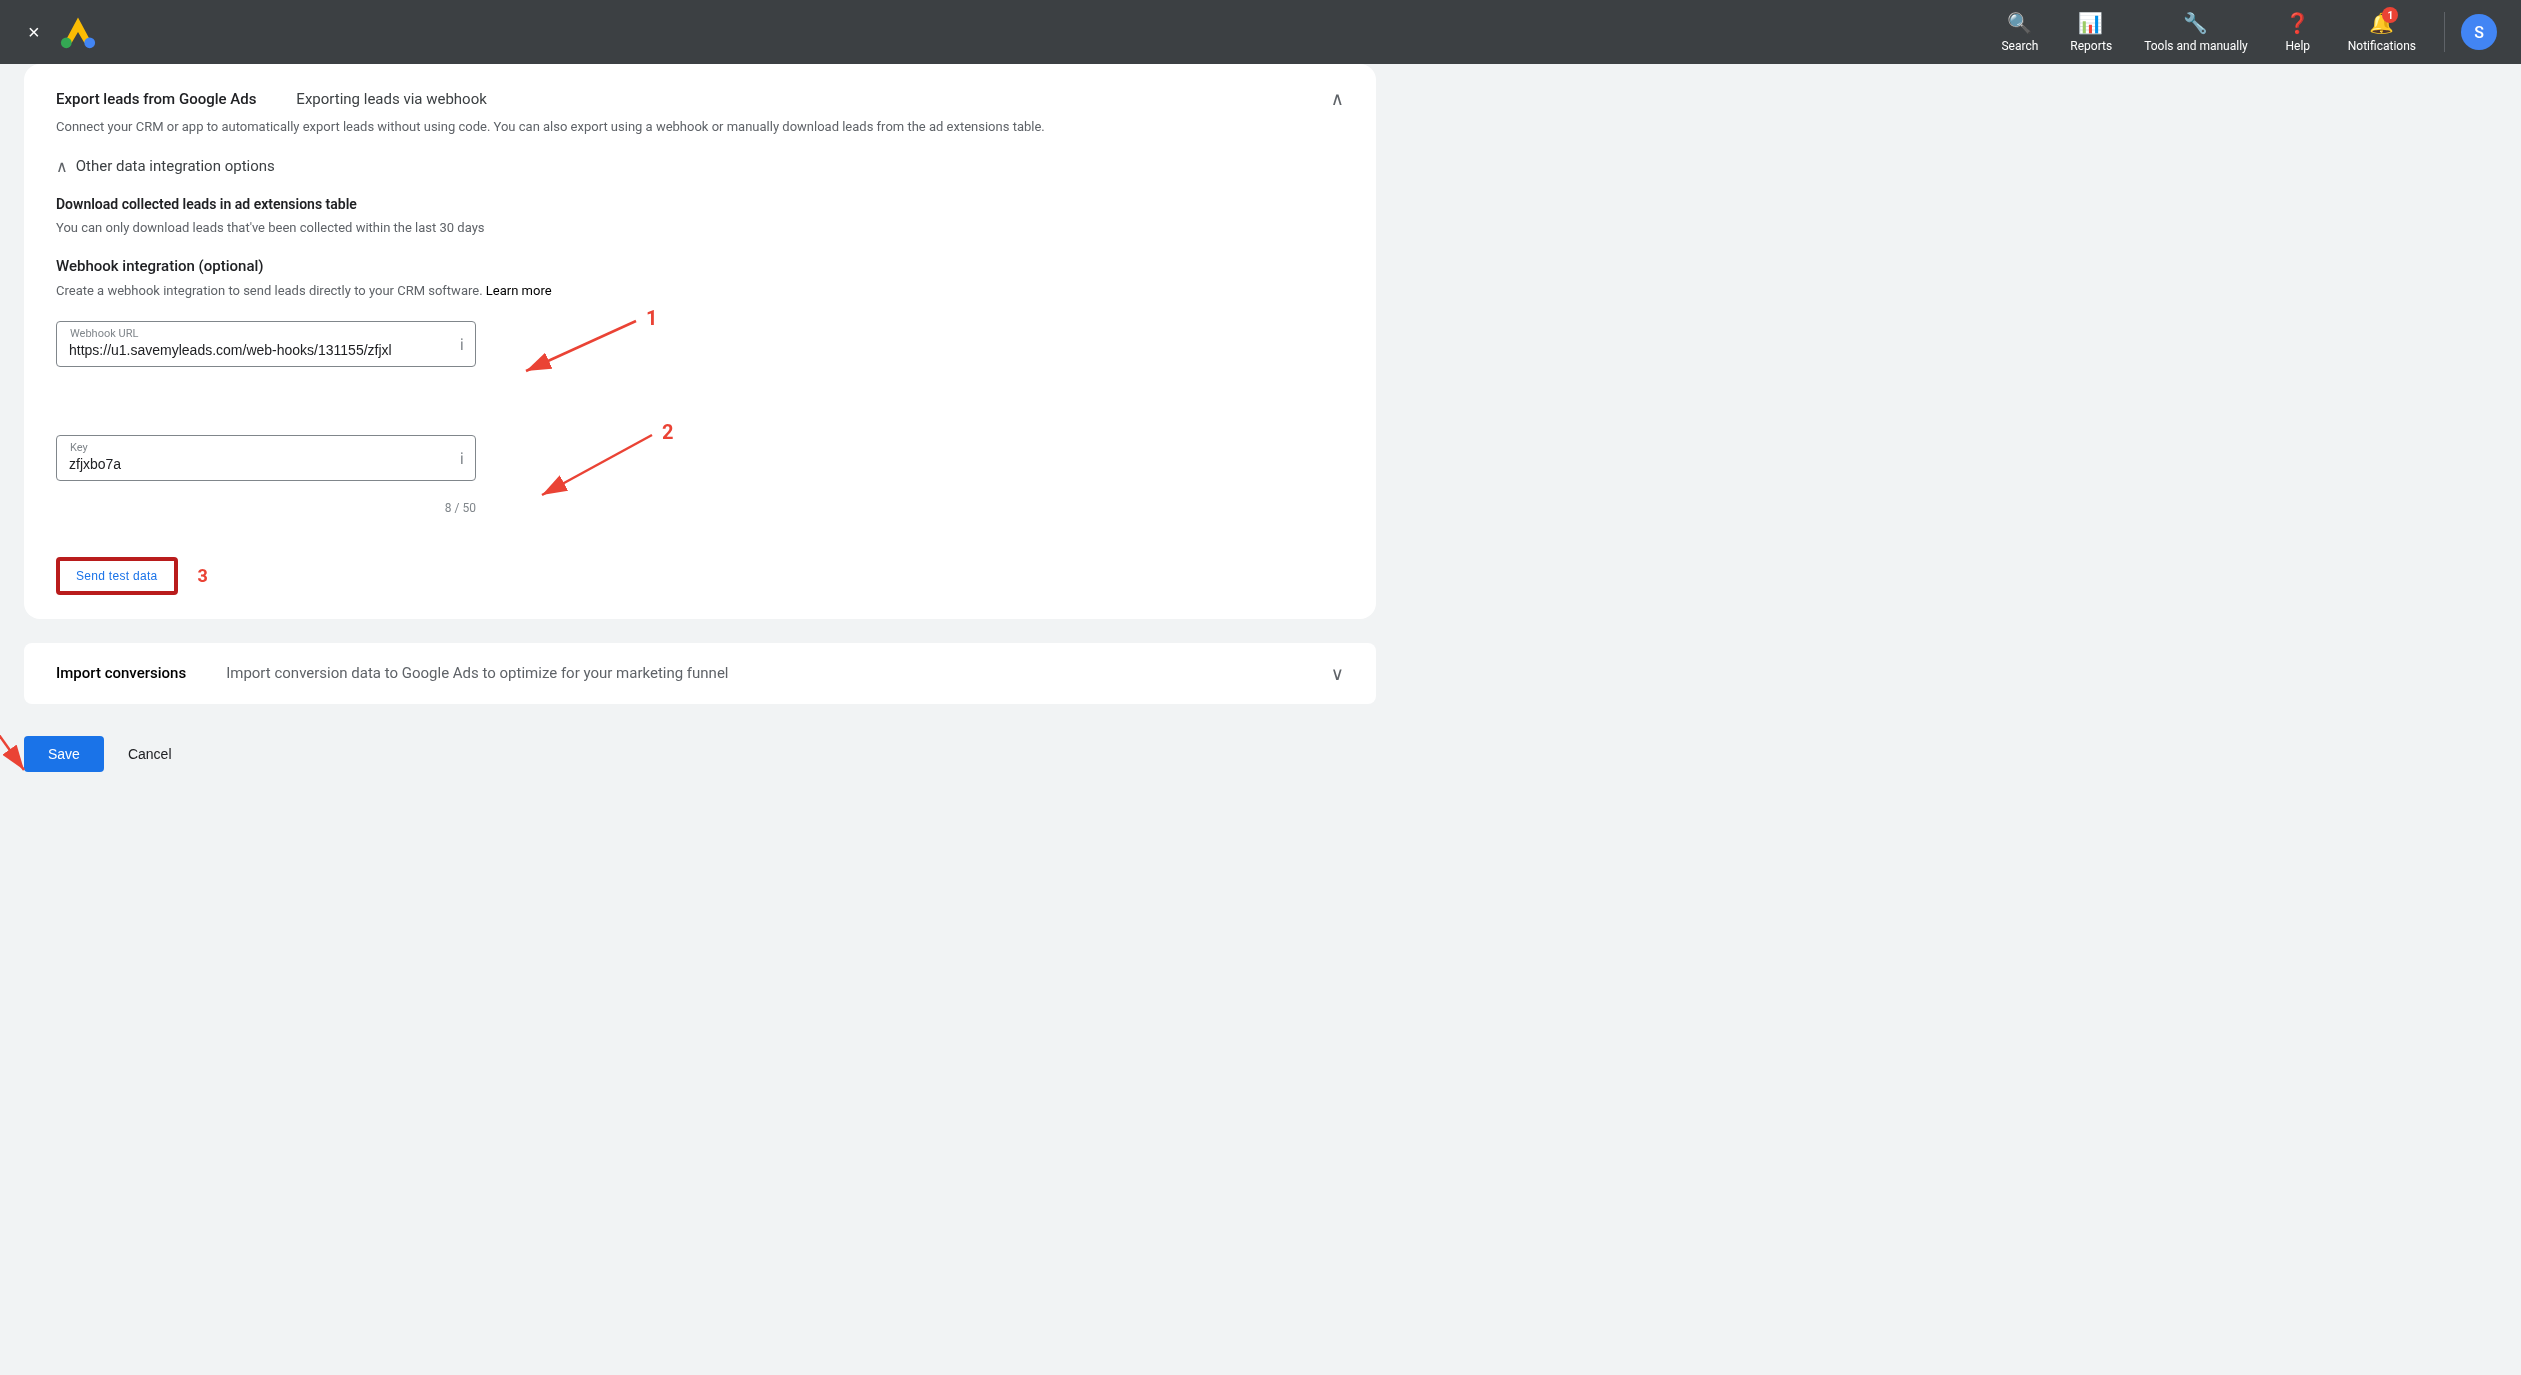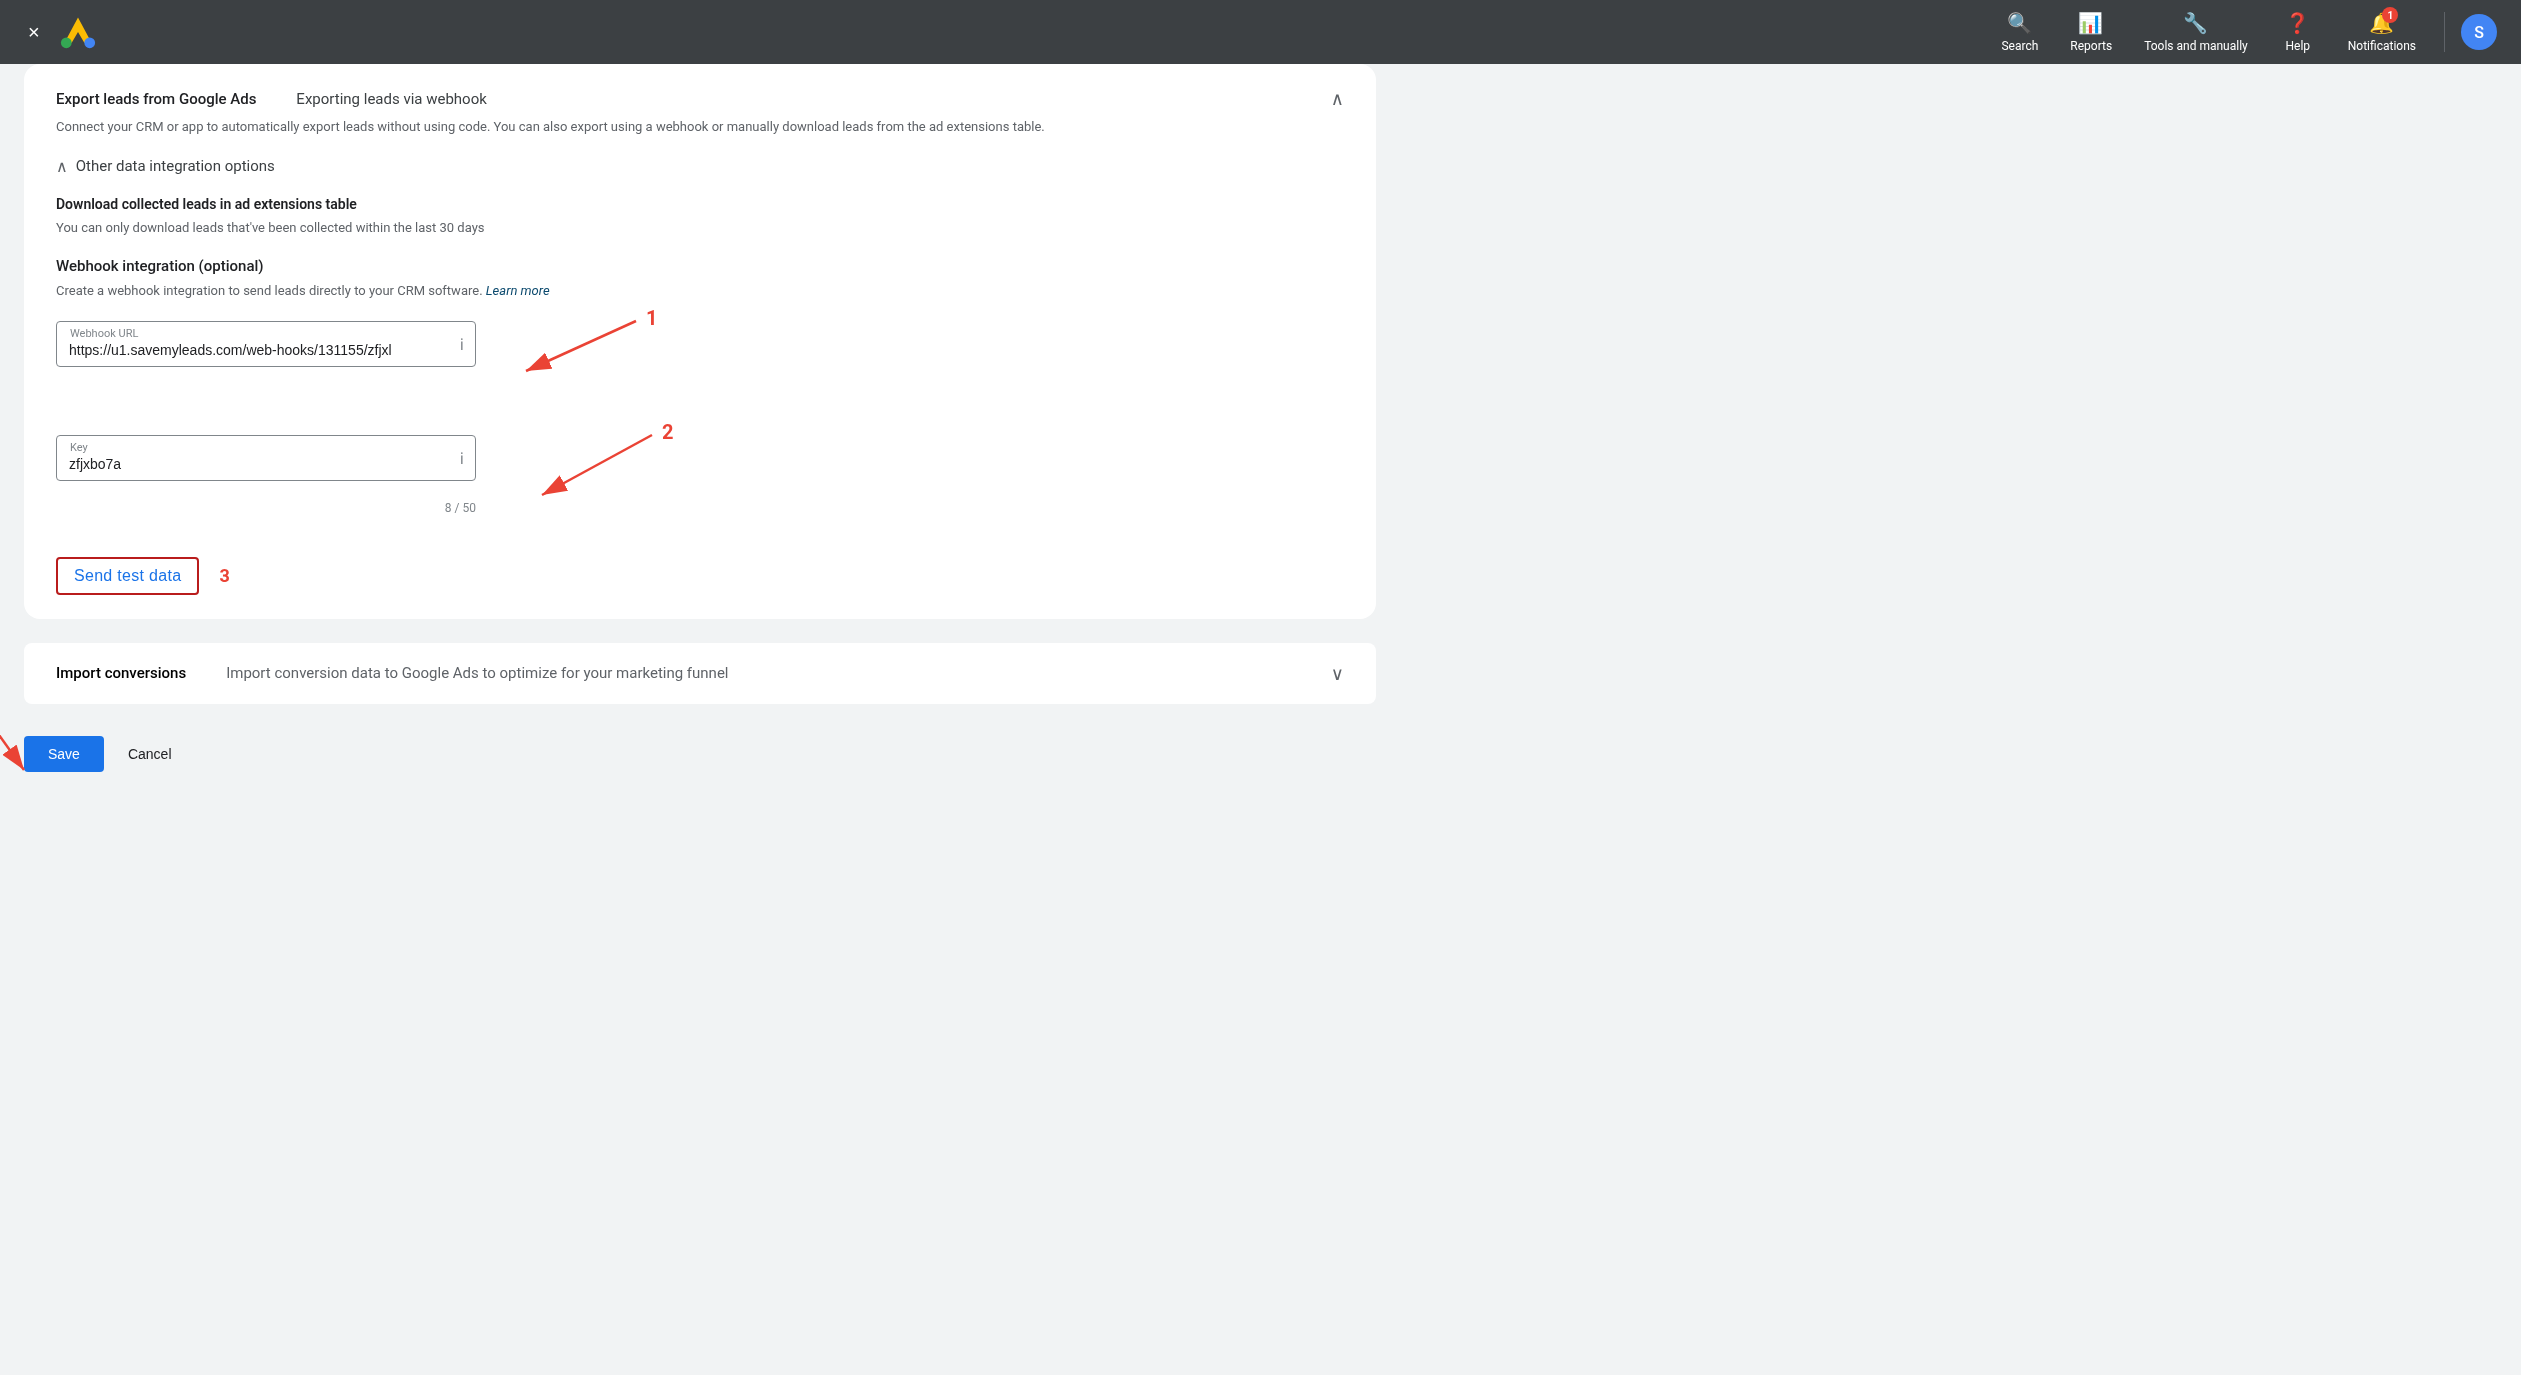--- a/index.html
+++ b/index.html
@@ -186,23 +186,22 @@
       color: #202124;
       margin-bottom: 6px;
     }
     .webhook-section-desc {
       font-size: 13px;
       color: #5f6368;
       margin-bottom: 20px;
       line-height: 1.5;
     }
     .webhook-section-desc a {
-      color: #0c4a6e;
+      color: #000000;
       text-decoration: none;
-      font-style: italic;
     }
 
     
     .field-wrapper {
       position: relative;
       margin-bottom: 20px;
       max-width: 420px;
     }
     .field-wrapper input {
       width: 100%;
@@ -234,24 +233,24 @@
     }
     .field-counter {
       text-align: right;
       font-size: 12px;
       color: #80868b;
       margin-top: 2px;
     }
 
     
     .btn-send-test {
-      border: 2px solid #b91c1c;
+      border: 4px solid #b91c1c;
       background: #fff;
       color: #1a73e8;
-      font-size: 16px;
+      font-size: 12px;
       font-weight: 500;
       padding: 8px 16px;
       border-radius: 4px;
       cursor: pointer;
       letter-spacing: 0.3px;
     }
     .step-label {
       color: #ea4335;
       font-size: 18px;
       font-weight: 700;

